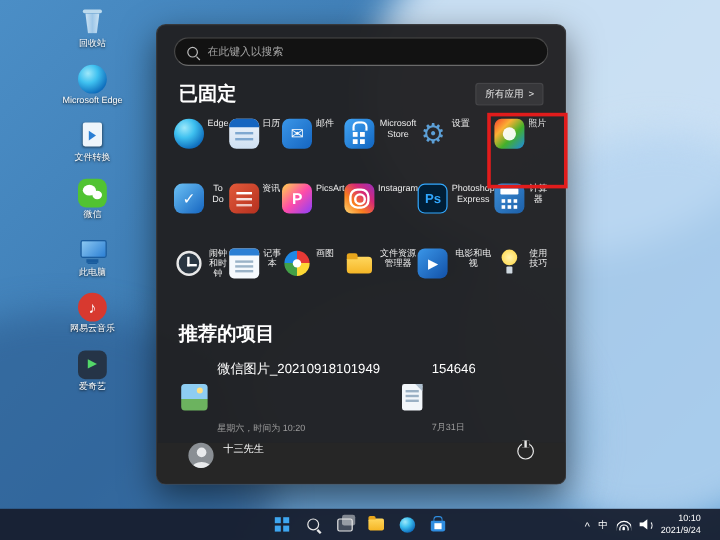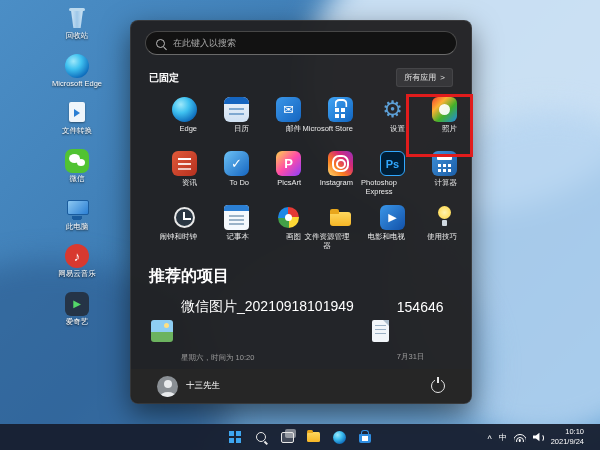--- a/index.html
+++ b/index.html
@@ -39,25 +39,25 @@
   .start-menu{position:absolute;left:130px;top:20px;width:342px;height:384px;z-index:10;
     background:rgba(33,33,35,.97);border:1px solid rgba(255,255,255,.09);border-radius:8px;
     box-shadow:0 10px 28px rgba(0,0,0,.5);padding:10px 14px;box-sizing:border-box;color:#fff;}
   .search-box{height:22px;background:#121212;border:1px solid #474747;border-bottom-color:#6a6a6a;
     border-radius:12px;display:flex;align-items:center;gap:6px;padding:0 10px;}
   .search-ic{width:7px;height:7px;border:1.4px solid #bdbdbd;border-radius:50%;position:relative;flex:none;}
   .search-ic::after{content:"";position:absolute;bottom:-3px;right:-3px;width:4px;height:1.4px;background:#bdbdbd;transform:rotate(45deg);}
   .search-input{flex:1;background:transparent;border:none;outline:none;color:#d8d8d8;font-size:9px;font-family:inherit;}
   .search-input::placeholder{color:#a8a8a8;}
   .sec-row{display:flex;align-items:center;justify-content:space-between;margin-top:13px;padding:0 4px;}
-  .sec-title{font-size:10px;font-weight:bold;}
+  .sec-title{font-size:16px;font-weight:bold;}
   .all-apps{display:flex;align-items:center;gap:4px;background:rgba(255,255,255,.08);border:1px solid rgba(255,255,255,.07);
     border-radius:3px;padding:3px 7px;font-size:8px;color:#e6e6e6;cursor:pointer;}
   .app-grid{margin-top:7px;display:grid;grid-template-columns:repeat(6,1fr);grid-auto-rows:54px;}
-  .tile{display:flex;flex-direction:column;align-items:flex-end;gap:3px;padding-top:3px;border-radius:4px;cursor:pointer;}
+  .tile{display:flex;flex-direction:row;align-items:flex-start;gap:3px;padding-top:3px;border-radius:4px;cursor:pointer;}
   .tlabel{font-size:7.5px;line-height:1.15;max-width:54px;text-align:center;color:#ececec;}
   .ic{width:25px;height:25px;border-radius:6px;position:relative;flex:none;}
   .ic-edge{border-radius:50%;background:radial-gradient(circle at 35% 30%,#9ee8fa 0%,#3fc1f0 35%,#0f6ebd 75%,#0a57a0 100%);}
   .ic-mail{background:linear-gradient(135deg,#3a96e8,#1565c0);}
   .ic-mail::before{content:"✉";position:absolute;inset:0;display:flex;align-items:center;justify-content:center;color:#fff;font-size:13px;}
   .ic-calendar{background:linear-gradient(180deg,#eef4fb,#cfe0f2);}
   .ic-calendar::before{content:"";position:absolute;top:0;left:0;right:0;height:7px;background:#1565c0;border-radius:6px 6px 0 0;}
   .ic-calendar::after{content:"";position:absolute;left:5px;right:5px;top:11px;height:2px;background:#7fa8d0;box-shadow:0 5px 0 #7fa8d0;}
   .ic-store{background:linear-gradient(135deg,#42a5f5,#1165c0);}
   .ic-store::before{content:"";position:absolute;top:2px;left:50%;transform:translateX(-50%);width:9px;height:6px;border:2px solid #fff;border-bottom:none;border-radius:5px 5px 0 0;}
@@ -96,25 +96,25 @@
 
   .rec-title{font-size:16px;font-weight:bold;margin:10px 4px 0;}
   .rec-grid{display:grid;grid-template-columns:1fr 1fr;gap:6px;margin-top:6px;}
   .rec-item{display:flex;align-items:center;gap:8px;padding:5px 6px;border-radius:4px;cursor:pointer;}
   .rec-img{width:22px;height:22px;border-radius:3px;background:linear-gradient(180deg,#8ecdf2 55%,#6cb35f 55%);position:relative;flex:none;}
   .rec-img::before{content:"";position:absolute;top:3px;right:4px;width:5px;height:5px;background:#ffe082;border-radius:50%;}
   .rec-doc{width:17px;height:22px;background:#f2f6fa;border-radius:2px;position:relative;flex:none;}
   .rec-doc::before{content:"";position:absolute;left:3px;right:3px;top:5px;height:1.5px;background:#9ab0c4;box-shadow:0 4px 0 #9ab0c4,0 8px 0 #9ab0c4;}
   .rec-doc::after{content:"";position:absolute;top:0;right:0;border:3px solid #aebfce;border-left-color:transparent;border-bottom-color:transparent;}
   .rec-text{display:flex;flex-direction:column;gap:1px;min-width:0;}
-  .rec-name{font-size:14px;color:#fff;white-space:nowrap;overflow:hidden;text-overflow:ellipsis;}
+  .rec-name{font-size:11px;color:#fff;white-space:nowrap;overflow:hidden;text-overflow:ellipsis;}
   .rec-sub{font-size:7.5px;color:#9d9d9d;margin-top:36px;}
 
   .user-bar{position:absolute;left:0;right:0;bottom:0;height:34px;background:#262626;border-radius:0 0 8px 8px;
-    display:flex;align-items:center;padding:0 26px;box-sizing:border-box;}
+    display:flex;align-items:flex-start;padding:0 26px;box-sizing:border-box;}
   .avatar{width:21px;height:21px;border-radius:50%;background:#8a8f94;position:relative;overflow:hidden;flex:none;}
   .avatar::before{content:"";position:absolute;top:4px;left:6.5px;width:8px;height:8px;background:#e8eaec;border-radius:50%;}
   .avatar::after{content:"";position:absolute;bottom:-5px;left:2.5px;width:16px;height:10px;background:#e8eaec;border-radius:50% 50% 0 0;}
   .user-name{font-size:8.5px;color:#fff;margin-left:8px;}
   .power{margin-left:auto;width:12px;height:12px;border:1.6px solid #e6e6e6;border-radius:50%;position:relative;cursor:pointer;}
   .power::before{content:"";position:absolute;top:-3px;left:50%;transform:translateX(-50%);width:2px;height:6px;background:#e6e6e6;border-left:2px solid #262626;border-right:2px solid #262626;}
 
   
   .highlight-box{position:absolute;left:406px;top:94px;width:61px;height:57px;border:3px solid #e11c1c;z-index:20;pointer-events:none;}
 
@@ -221,26 +221,26 @@
       </div>
       <div class="tile">
         <div class="ic ic-settings"></div>
         <div class="tlabel">设置</div>
       </div>
       <div class="tile">
         <div class="ic ic-photos"></div>
         <div class="tlabel">照片</div>
       </div>
       <div class="tile">
+        <div class="ic ic-todo"></div>
+        <div class="tlabel">To Do</div>
+      </div>
+      <div class="tile">
         <div class="ic ic-news"></div>
         <div class="tlabel">资讯</div>
-      </div>
-      <div class="tile">
-        <div class="ic ic-todo"></div>
-        <div class="tlabel">To Do</div>
       </div>
       <div class="tile">
         <div class="ic ic-picsart"></div>
         <div class="tlabel">PicsArt</div>
       </div>
       <div class="tile">
         <div class="ic ic-instagram"></div>
         <div class="tlabel">Instagram</div>
       </div>
       <div class="tile">

